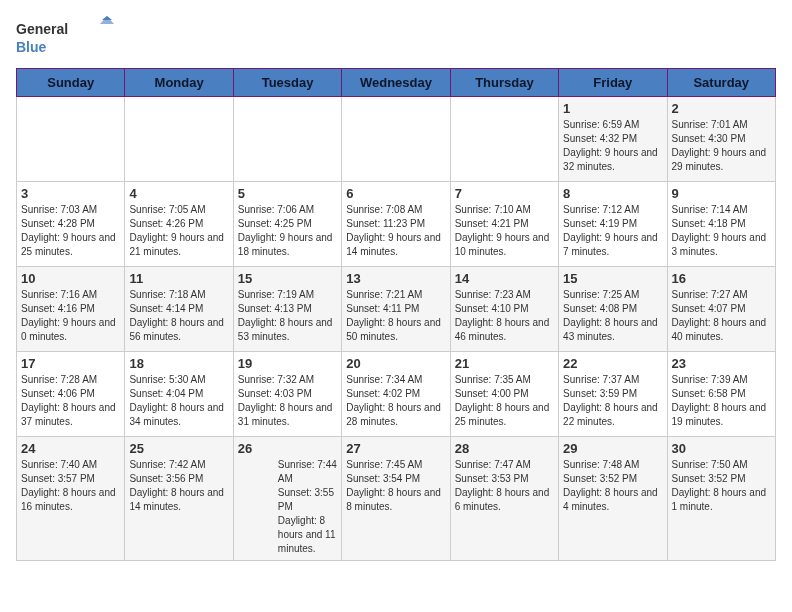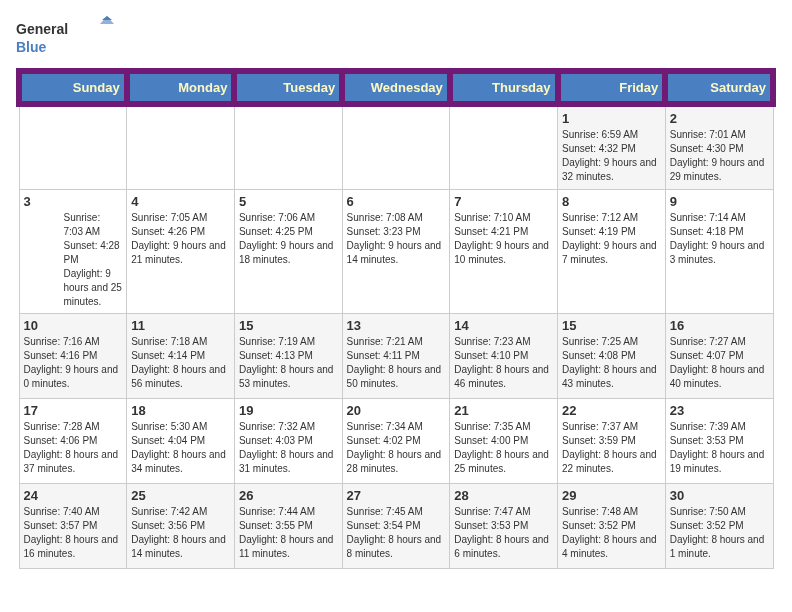--- a/index.html
+++ b/index.html
@@ -33,26 +33,26 @@
       font-size: 15px;
       color: #555;
     }
     table {
       width: 100%;
       border-collapse: collapse;
       table-layout: fixed;
     }
     thead tr th {
       background-color: #4a7fc1;
-      color: #fef9c3;
+      color: #0f172a;
       font-size: 13px;
       font-weight: bold;
       padding: 6px 4px;
-      text-align: right;
-      border: 6px solid #701a75;
+      text-align: center;
+      border: 1px solid #701a75;
     }
     tbody tr td {
       vertical-align: top;
       font-size: 10.5px;
       color: #333;
       padding: 4px 4px;
       border: 1px solid #ccc;
       height: 85px;
       background: #fff;
     }
@@ -125,40 +125,40 @@
         <td>
           <span class="day-number">2</span>
           <div class="day-info" style="white-space: pre-line;">Sunrise: 7:01 AM
 Sunset: 4:30 PM
 Daylight: 9 hours and 29 minutes.</div>
         </td>
       </tr>
       <tr>
         <td>
           <span class="day-number">3</span>
-          <div class="day-info" style="white-space: pre-line; margin-left: 40px;">Sunrise: 7:03 AM
+          <div class="day-info" style="white-space: pre-line;">Sunrise: 7:03 AM
 Sunset: 4:28 PM
 Daylight: 9 hours and 25 minutes.</div>
         </td>
         <td>
           <span class="day-number">4</span>
           <div class="day-info" style="white-space: pre-line;">Sunrise: 7:05 AM
 Sunset: 4:26 PM
 Daylight: 9 hours and 21 minutes.</div>
         </td>
         <td>
           <span class="day-number">5</span>
           <div class="day-info" style="white-space: pre-line;">Sunrise: 7:06 AM
 Sunset: 4:25 PM
 Daylight: 9 hours and 18 minutes.</div>
         </td>
         <td>
           <span class="day-number">6</span>
           <div class="day-info" style="white-space: pre-line;">Sunrise: 7:08 AM
-Sunset: 3:23 PM
+Sunset: 11:23 PM
 Daylight: 9 hours and 14 minutes.</div>
         </td>
         <td>
           <span class="day-number">7</span>
           <div class="day-info" style="white-space: pre-line;">Sunrise: 7:10 AM
 Sunset: 4:21 PM
 Daylight: 9 hours and 10 minutes.</div>
         </td>
         <td>
           <span class="day-number">8</span>
@@ -250,40 +250,40 @@
         </td>
         <td>
           <span class="day-number">22</span>
           <div class="day-info" style="white-space: pre-line;">Sunrise: 7:37 AM
 Sunset: 3:59 PM
 Daylight: 8 hours and 22 minutes.</div>
         </td>
         <td>
           <span class="day-number">23</span>
           <div class="day-info" style="white-space: pre-line;">Sunrise: 7:39 AM
-Sunset: 3:53 PM
+Sunset: 6:58 PM
 Daylight: 8 hours and 19 minutes.</div>
         </td>
       </tr>
       <tr>
         <td>
           <span class="day-number">24</span>
           <div class="day-info" style="white-space: pre-line;">Sunrise: 7:40 AM
 Sunset: 3:57 PM
 Daylight: 8 hours and 16 minutes.</div>
         </td>
         <td>
           <span class="day-number">25</span>
           <div class="day-info" style="white-space: pre-line;">Sunrise: 7:42 AM
 Sunset: 3:56 PM
 Daylight: 8 hours and 14 minutes.</div>
         </td>
         <td>
           <span class="day-number">26</span>
-          <div class="day-info" style="white-space: pre-line;">Sunrise: 7:44 AM
+          <div class="day-info" style="white-space: pre-line; margin-left: 40px;">Sunrise: 7:44 AM
 Sunset: 3:55 PM
 Daylight: 8 hours and 11 minutes.</div>
         </td>
         <td>
           <span class="day-number">27</span>
           <div class="day-info" style="white-space: pre-line;">Sunrise: 7:45 AM
 Sunset: 3:54 PM
 Daylight: 8 hours and 8 minutes.</div>
         </td>
         <td>

